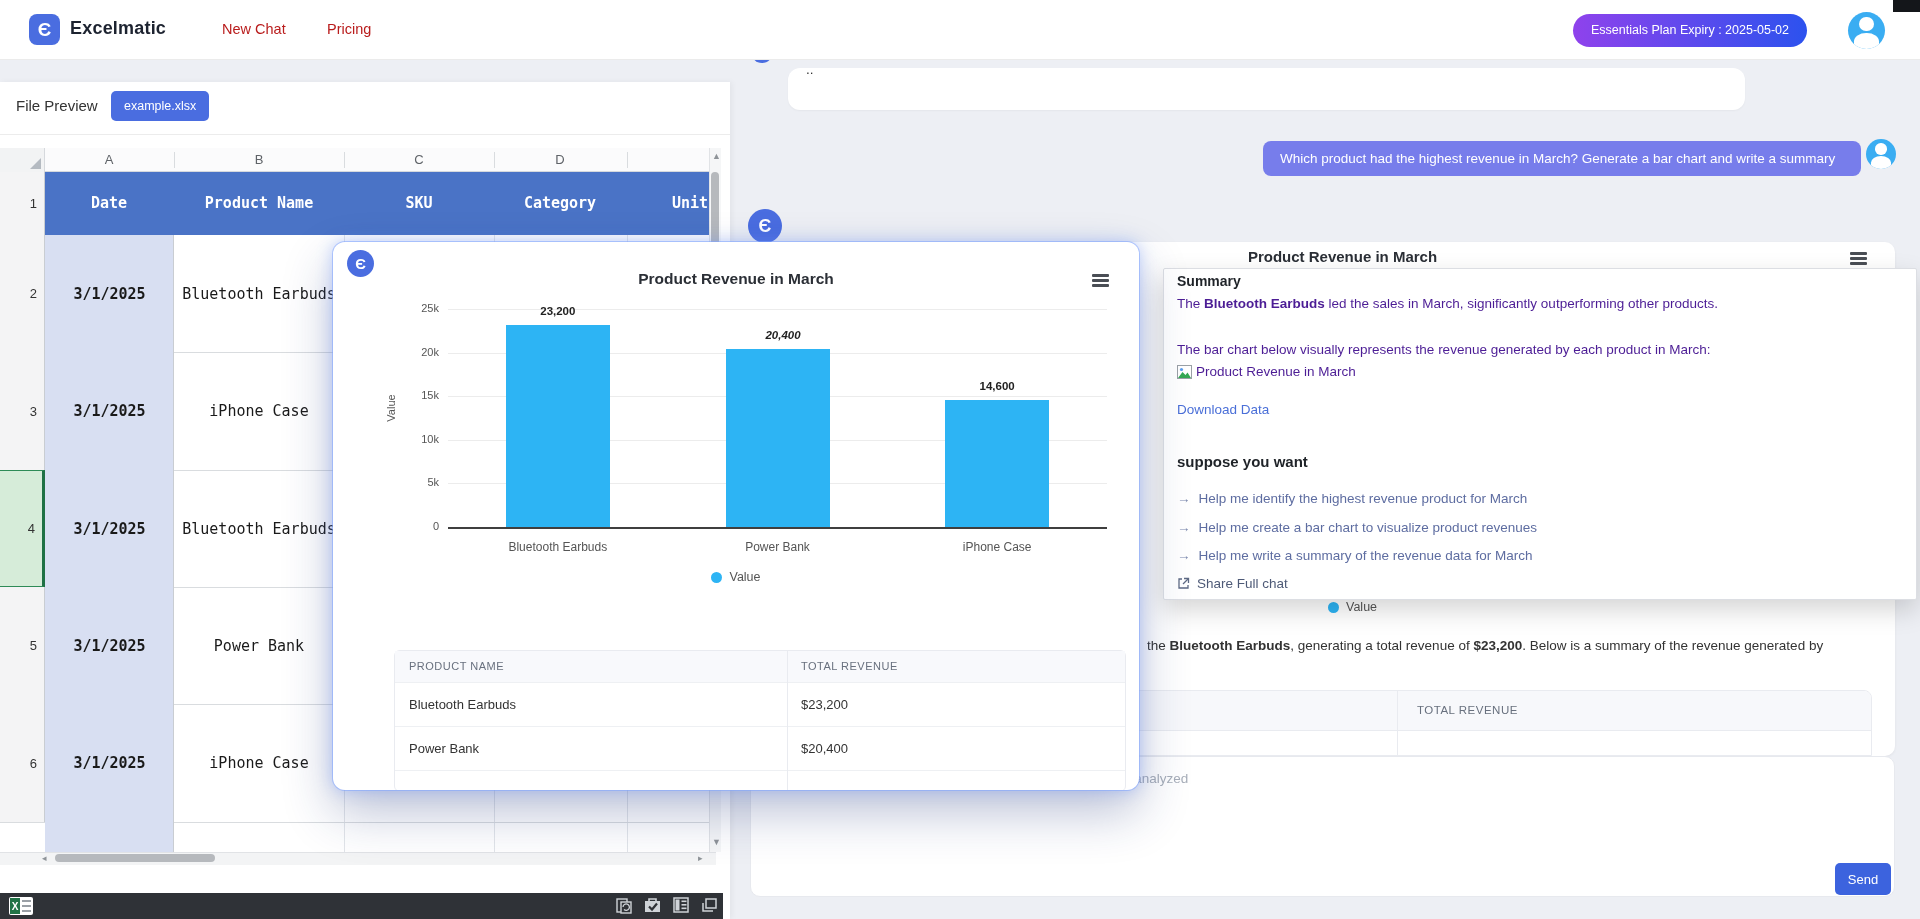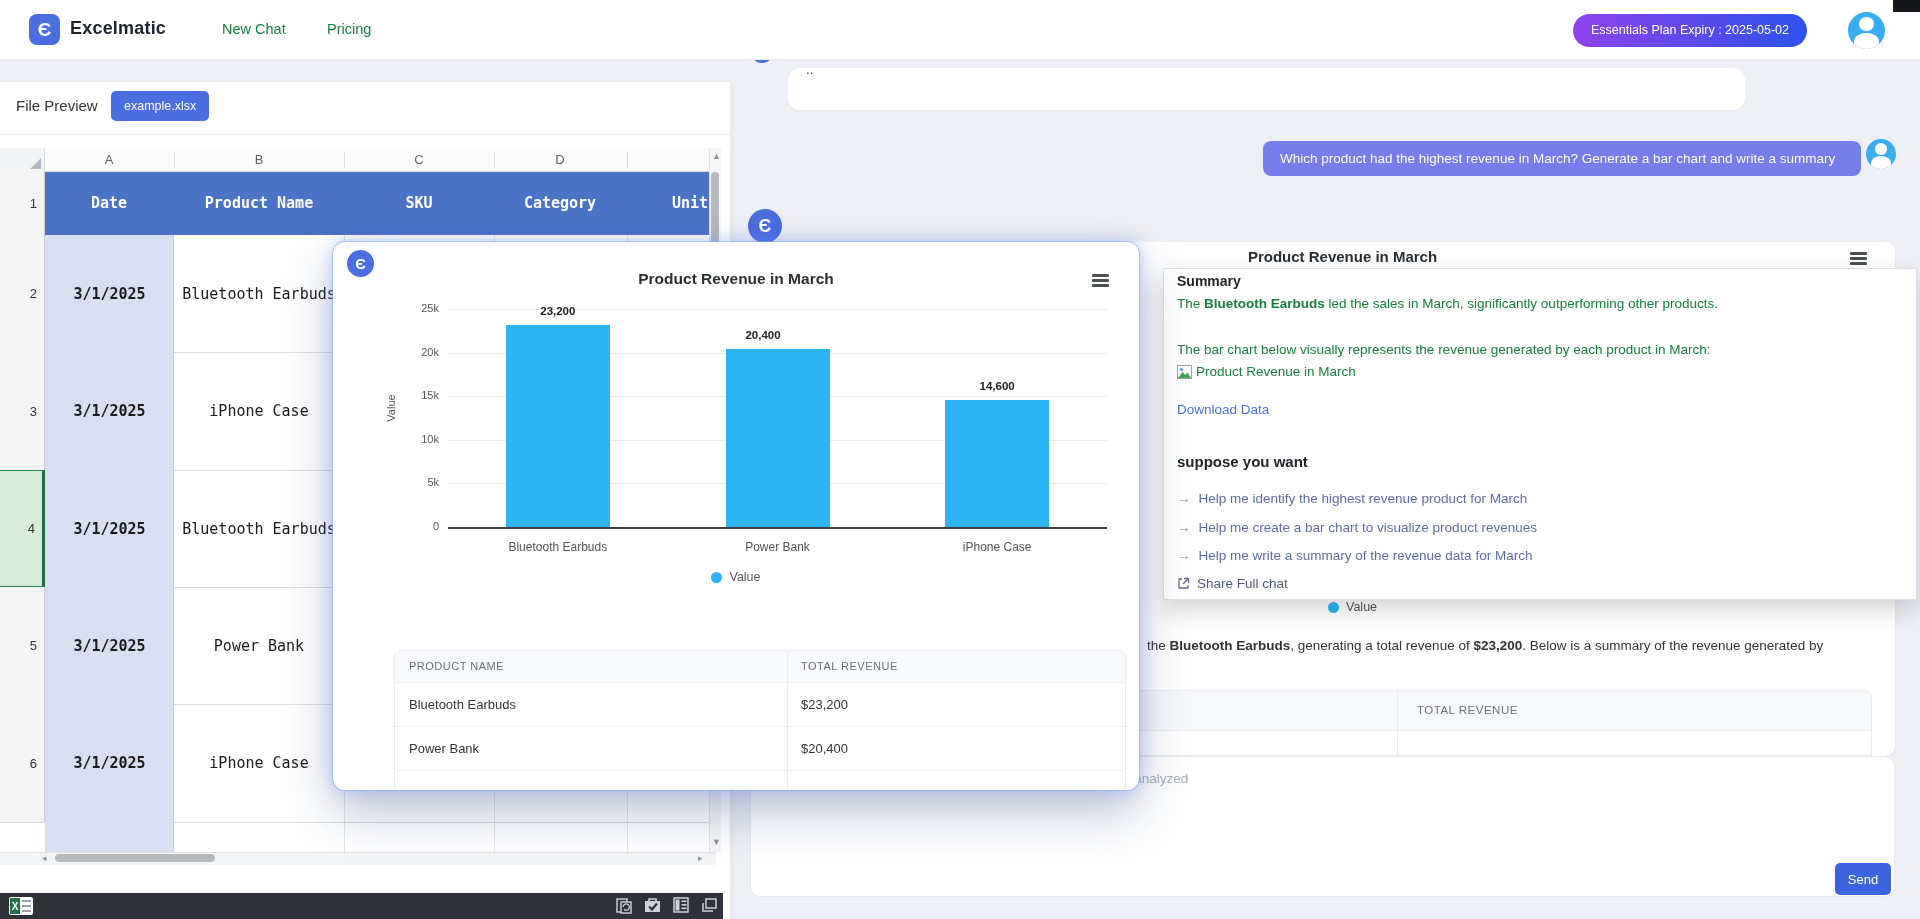--- a/index.html
+++ b/index.html
@@ -6,21 +6,21 @@
   html,body { background:#d8dadf; }
   body { font-family:"Liberation Sans", sans-serif; }
   #app { position:relative; width:1920px; height:919px; background:#edeff4; overflow:hidden; }
   .abs { position:absolute; }
 
   
   .navbar { left:0; top:0; width:1920px; height:60px; background:#fff; border-bottom:1px solid #ebebeb; z-index:60; }
   .logo-sq { left:29px; top:14px; width:31px; height:31px; border-radius:8px; background:#4a6de0; color:#fff;
              font-weight:bold; font-size:19px; text-align:center; line-height:31px; }
   .brand { left:70px; top:18px; font-size:18px; font-weight:600; color:#1d2330; letter-spacing:.2px; }
-  .nav-link { top:21px; font-size:14.5px; color:#15803d; cursor:pointer; }
+  .nav-link { top:21px; font-size:14.5px; color:#b91c1c; cursor:pointer; }
   .badge { left:1573px; top:14px; height:33px; padding:0 18px; border-radius:17px; color:#fff; font-size:12.5px;
            line-height:33px; background:linear-gradient(90deg,#8f42ec,#2c52ee); cursor:pointer; }
   .avatar { border-radius:50%; background:#3aadf2; overflow:hidden; cursor:pointer; }
   .avatar::before { content:""; position:absolute; width:38%; height:38%; background:#fff; border-radius:50%; left:31%; top:14%; }
   .avatar::after  { content:""; position:absolute; width:66%; height:44%; background:#fff; border-radius:50% 50% 0 0; left:17%; top:57%; }
   .corner-black { left:1893px; top:0; width:27px; height:12px; background:#14161a; z-index:70; }
 
   
   .left-panel { left:0; top:82px; width:730px; height:837px; background:#fff; z-index:10; box-shadow:2px 0 6px rgba(0,0,0,.05); }
   .fp-label { left:16px; top:15px; font-size:15px; color:#333; }
@@ -107,21 +107,21 @@
   .pp-table { left:61px; top:408px; width:732px; border:1px solid #e9ebf0; border-radius:6px; }
   .pp-th { height:32px; background:#f8f9fc; border-bottom:1px solid #eef0f3; position:relative; }
   .pp-th span { position:absolute; top:9px; font-size:11px; color:#68707e; letter-spacing:.5px; }
   .pp-row { height:44px; position:relative; border-bottom:1px solid #eef0f3; }
   .pp-row span { position:absolute; top:14px; font-size:13px; color:#333; }
   .pp-vdiv { position:absolute; left:392px; top:0; width:1px; background:#e9ebf0; }
 
   
   .popover { left:1163px; top:268px; width:754px; height:332px; background:#fff; border:1px solid #dcdee3; z-index:30;
              box-shadow:0 10px 26px rgba(0,0,0,.17); border-radius:2px; }
-  .pv { position:absolute; left:13px; font-size:13.5px; color:#15803d; white-space:nowrap; }
+  .pv { position:absolute; left:13px; font-size:13.5px; color:#4c1d95; white-space:nowrap; }
   .pv-bold { font-weight:bold; color:#1f2328; }
   .pv-link { color:#4a6fd8; cursor:pointer; }
   .pv-sug { color:#5e6da1; cursor:pointer; display:flex; gap:8px; align-items:center; }
   .pv-arrow { color:#7b88ad; }
   .pv-share { color:#4e5a77; cursor:pointer; display:flex; gap:7px; align-items:center; }
   b { font-weight:bold; }
 </style>
 </head>
 <body>
 
@@ -343,21 +343,21 @@
         <div class="abs gridline" style="top:197.8px;"></div>
         <div class="abs ytick" style="top:190.8px;">10k</div>
         <div class="abs gridline" style="top:241.4px;"></div>
         <div class="abs ytick" style="top:234.4px;text-align:right;">5k</div>
         <div class="abs axisline" style="top:285px;"></div>
         <div class="abs ytick" style="top:278px;">0</div>
         <div class="abs bar" style="left:172.83333333333331px;top:82.696px;width:104px;height:202.304px;background:#2db4f4;"></div>
         <div class="abs bar-label" style="left:164.83333333333331px;top:62.696px;width:120px;">23,200</div>
         <div class="abs xtick" style="left:139.83333333333331px;top:298px;width:170px;">Bluetooth Earbuds</div>
         <div class="abs bar" style="left:392.5px;top:107.11200000000002px;width:104px;height:177.88799999999998px;background:#2db4f4;"></div>
-        <div class="abs bar-label" style="left:370px;top:87.11200000000002px;width:120px;">20,400</div>
+        <div class="abs bar-label" style="left:390px;top:87.11200000000002px;width:120px;font-style:italic;">20,400</div>
         <div class="abs xtick" style="left:359.5px;top:298px;width:170px;">Power Bank</div>
         <div class="abs bar" style="left:612.1666666666666px;top:157.688px;width:104px;height:127.312px;background:#2db4f4;"></div>
         <div class="abs bar-label" style="left:604.1666666666666px;top:137.688px;width:120px;">14,600</div>
         <div class="abs xtick" style="left:579.1666666666666px;top:298px;width:170px;">iPhone Case</div>
       </div>
     <div class="abs legend-wrap" style="left:0;top:328px;width:806px;justify-content:center;">
       <span class="legend-dot"></span>
       <span>Value</span>
     </div>
     <div class="abs pp-table" id="popup-table">

